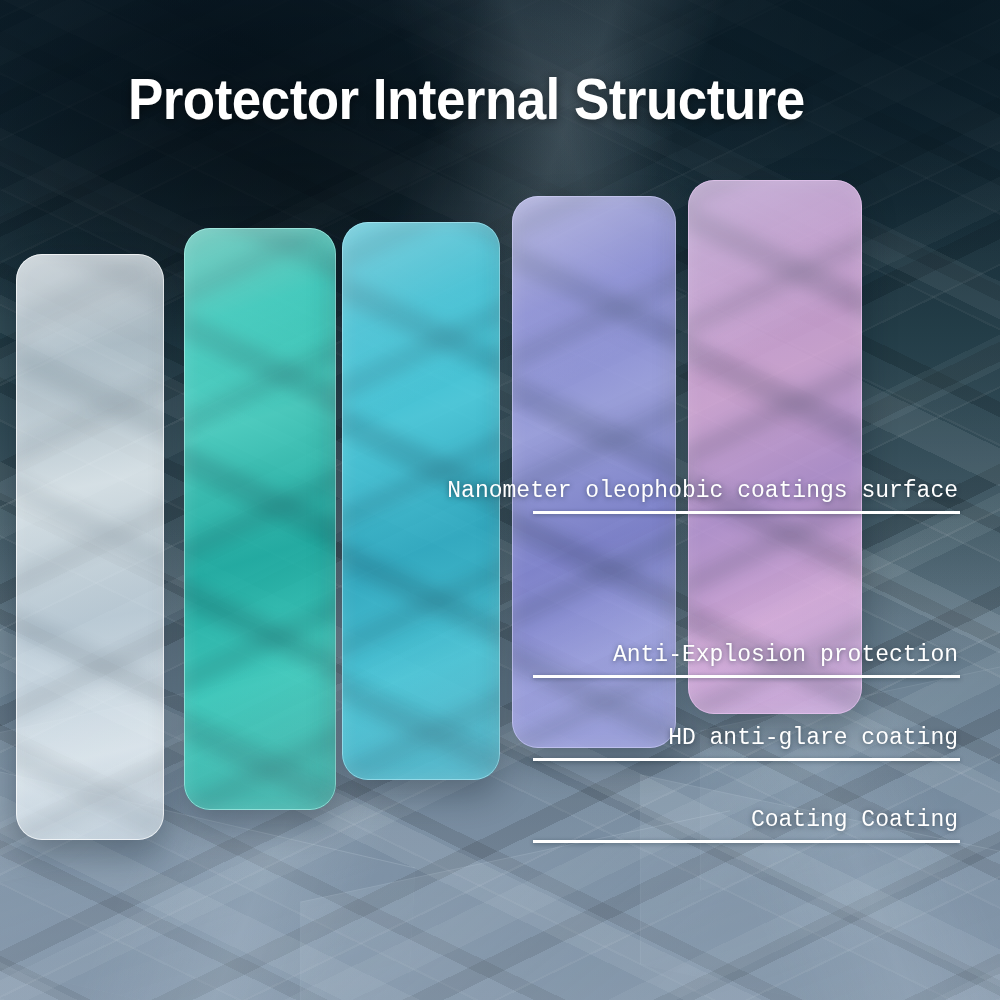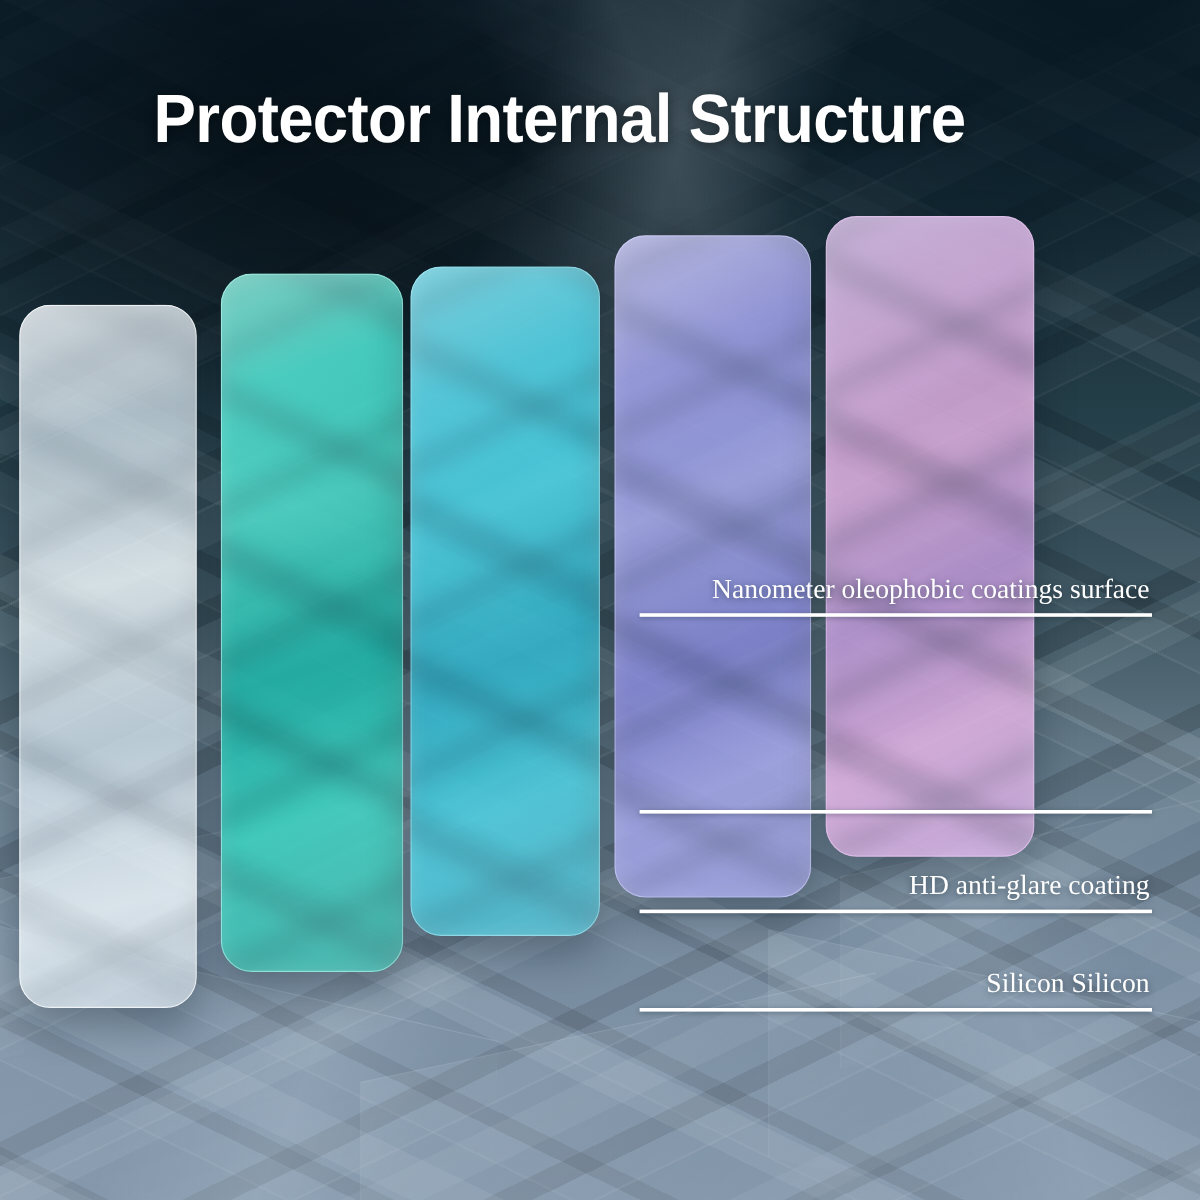--- a/index.html
+++ b/index.html
@@ -153,21 +153,21 @@
   .feature .ftext {
     position:absolute;
     right:22px;
     bottom:10px;
     color:#ffffff;
     font-size:23px;
     line-height:26px;
     font-weight:400;
     white-space:nowrap;
     text-shadow:0 1px 5px rgba(20,36,50,.55);
-    font-family:Liberation Serif, serif;
+    font-family:Liberation Mono, monospace;
   }
   .feature .fline {
     position:absolute;
     left:0; right:20px; bottom:0;
     height:3px;
     background:#ffffff;
     box-shadow:0 1px 4px rgba(18,34,48,.40);
   }
 </style>
 </head>
@@ -258,26 +258,27 @@
     <div class="edge" style="border-color:rgba(240,206,246,.58);"></div>
   </div>
 
   <div class="feature" style="left:533px; top:455px; width:447px; height:59px;">
     <span class="ftext">Nanometer oleophobic coatings surface</span>
     <span class="fline"></span>
   </div>
 
 
   <div class="feature" style="left:533px; top:619px; width:447px; height:59px;">
+    <span class="ftext">Anti-Explosion protection</span>
     <span class="fline"></span>
   </div>
 
   <div class="feature" style="left:533px; top:702px; width:447px; height:59px;">
     <span class="ftext">HD anti-glare coating</span>
     <span class="fline"></span>
   </div>
 
   <div class="feature" style="left:533px; top:784px; width:447px; height:59px;">
-    <span class="ftext">Silicon Silicon</span>
+    <span class="ftext">Coating Coating</span>
     <span class="fline"></span>
   </div>
 
 </div>
 
 </body></html>

